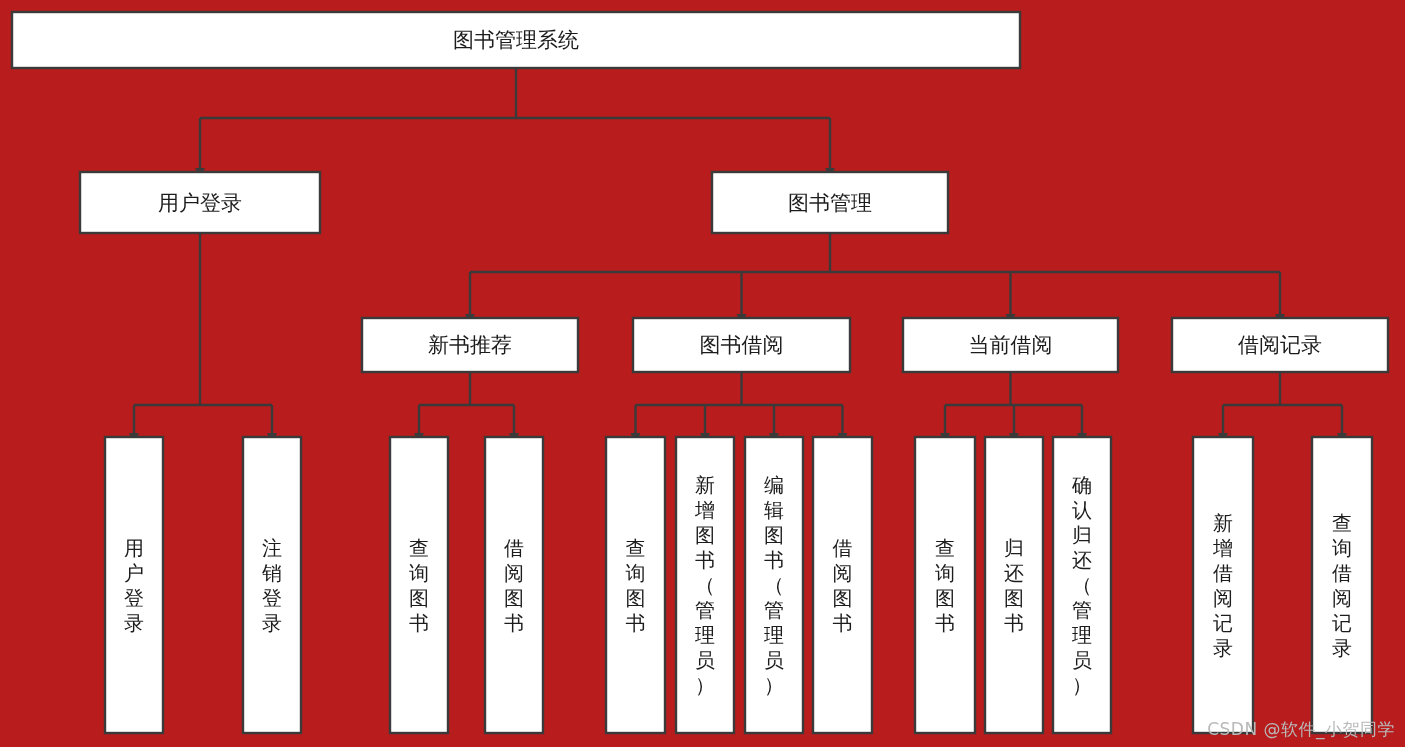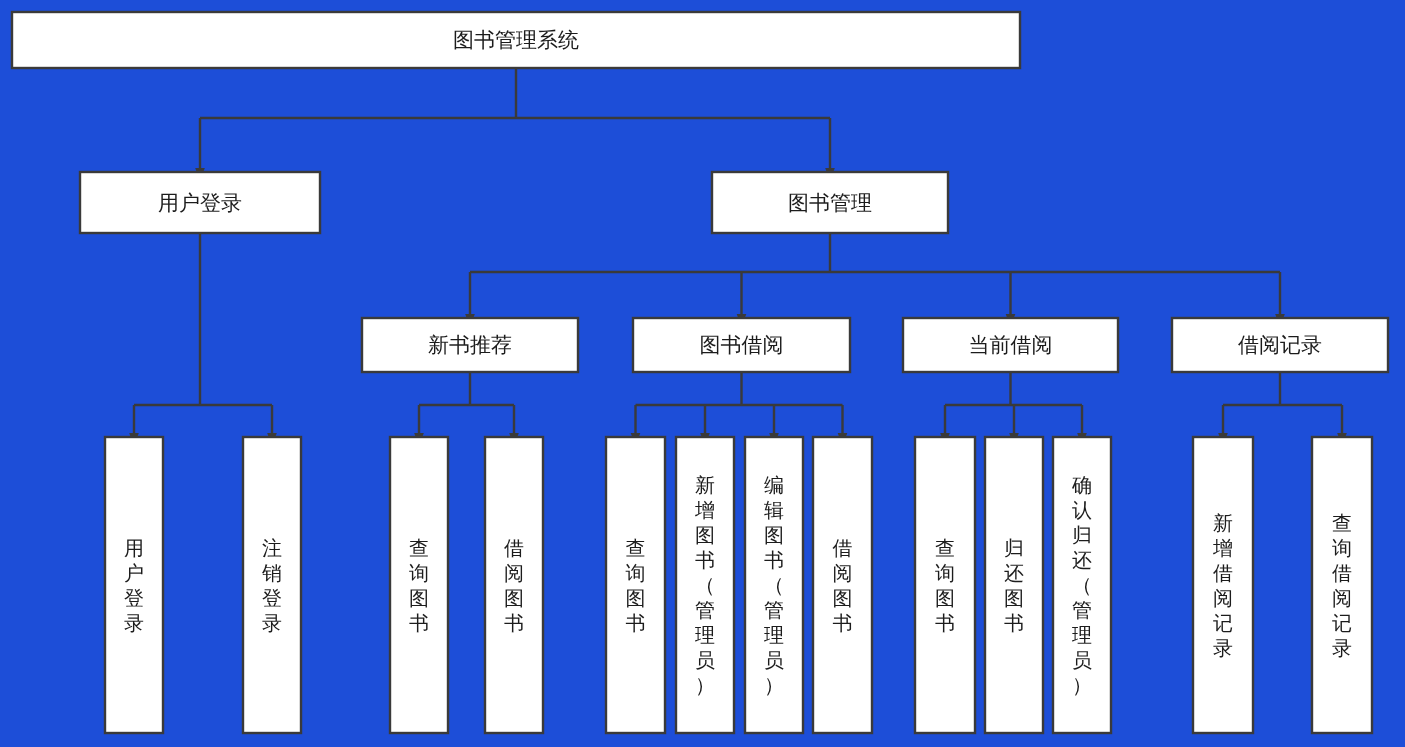--- a/index.html
+++ b/index.html
@@ -1,21 +1,21 @@
 <!DOCTYPE html>
 <html><head>
 <meta charset="utf-8">
 <style>
   html,body{margin:0;padding:0;background:#ffffff;}
   body{
     width:1405px;height:747px;overflow:hidden;
     font-family:"DejaVu Sans","Liberation Sans",sans-serif;
     -webkit-font-smoothing:antialiased;
   }
-  #stage{position:relative;width:1405px;height:747px;background:#1d4ed8;}
+  #stage{position:relative;width:1405px;height:747px;background:#b91c1c;}
   svg#diagram{position:absolute;left:0;top:0;width:1405px;height:747px;display:block;}
   .node-rect{fill:#ffffff;stroke:#3a3a3a;stroke-width:2.4;}
   .conn{stroke:#3a3a3a;stroke-width:2.4;fill:none;stroke-linecap:butt;}
   .arrowhead{fill:#3a3a3a;stroke:none;}
   .node-label{
     fill:#1c1c1c;font-family:"DejaVu Sans","Liberation Sans",sans-serif;
     font-size:21px;text-anchor:middle;dominant-baseline:middle;
   }
   .leaf-label{
     fill:#1c1c1c;font-family:"DejaVu Sans","Liberation Sans",sans-serif;
@@ -150,13 +150,14 @@
           <rect x="1193" y="437" width="60" height="296" class="node-rect"></rect>
           <text x="1223" y="529.5" class="leaf-label"><tspan x="1223" dy="0">新</tspan><tspan x="1223" dy="25">增</tspan><tspan x="1223" dy="25">借</tspan><tspan x="1223" dy="25">阅</tspan><tspan x="1223" dy="25">记</tspan><tspan x="1223" dy="25">录</tspan></text>
         </g>
         <g>
           <rect x="1312" y="437" width="60" height="296" class="node-rect"></rect>
           <text x="1342" y="529.5" class="leaf-label"><tspan x="1342" dy="0">查</tspan><tspan x="1342" dy="25">询</tspan><tspan x="1342" dy="25">借</tspan><tspan x="1342" dy="25">阅</tspan><tspan x="1342" dy="25">记</tspan><tspan x="1342" dy="25">录</tspan></text>
         </g>
       </g>
   </svg>
 
+  <div class="watermark">CSDN @软件_小贺同学</div>
 </div>
 
 </body></html>

